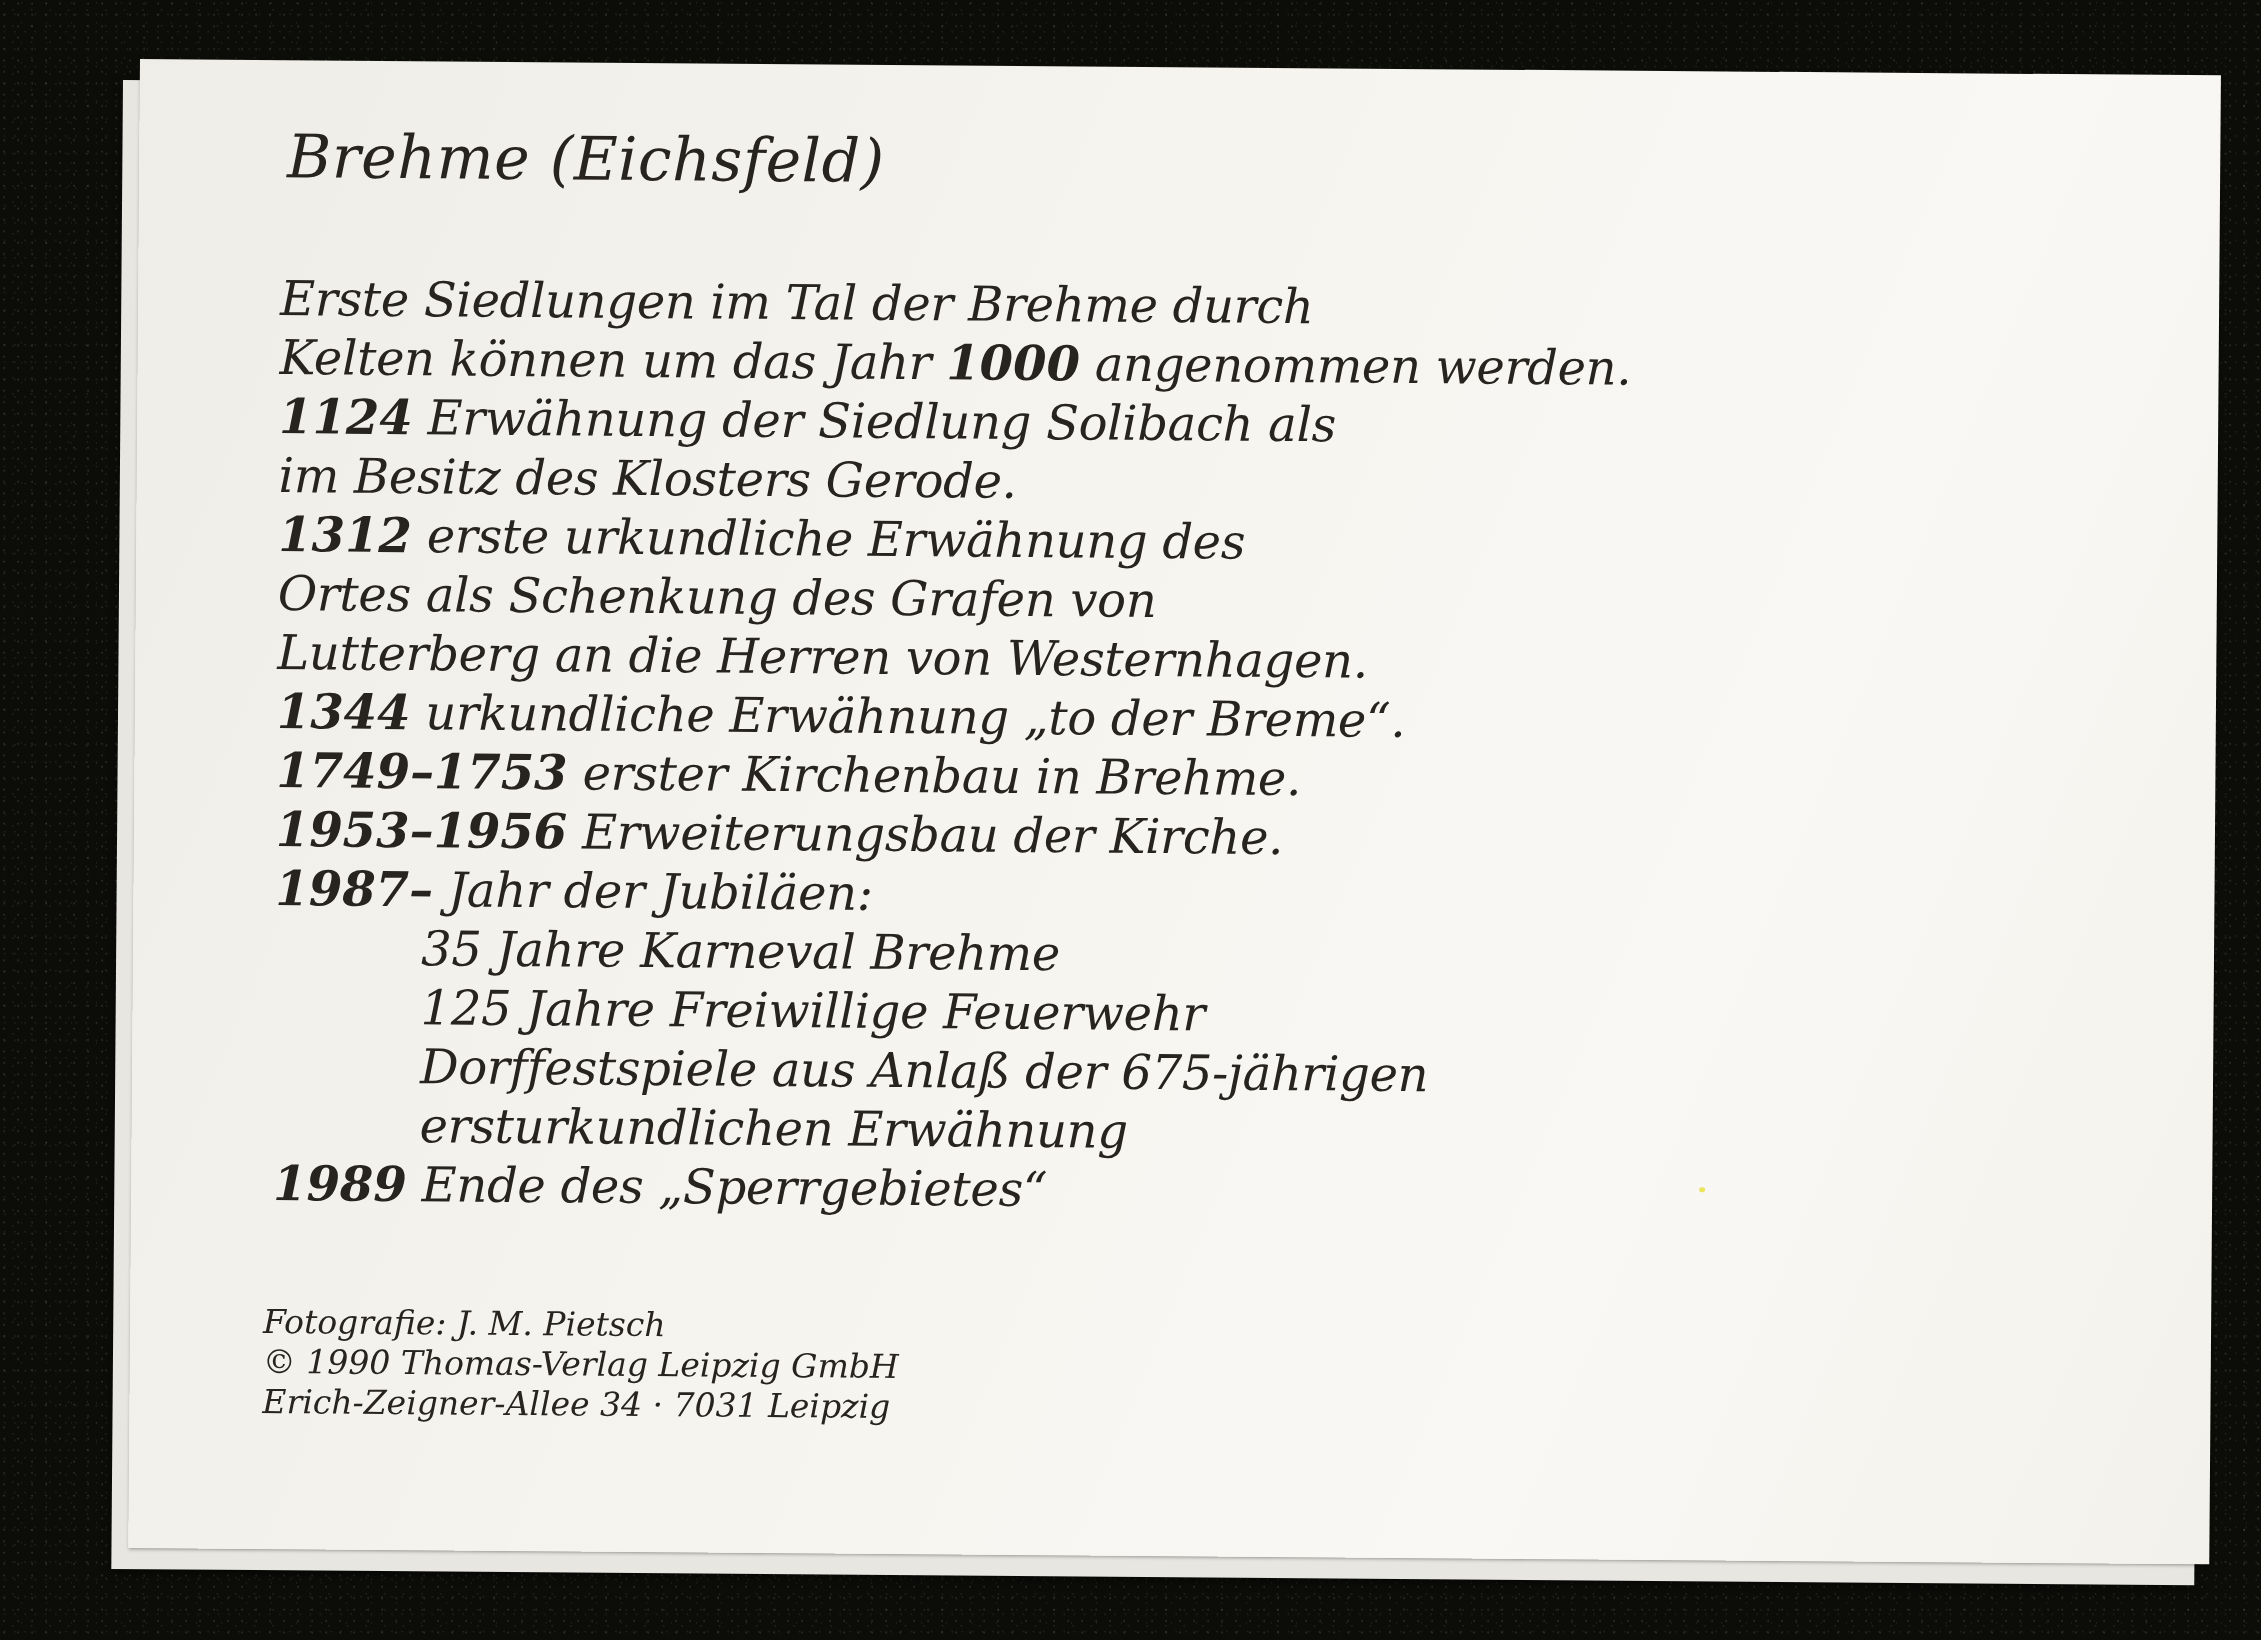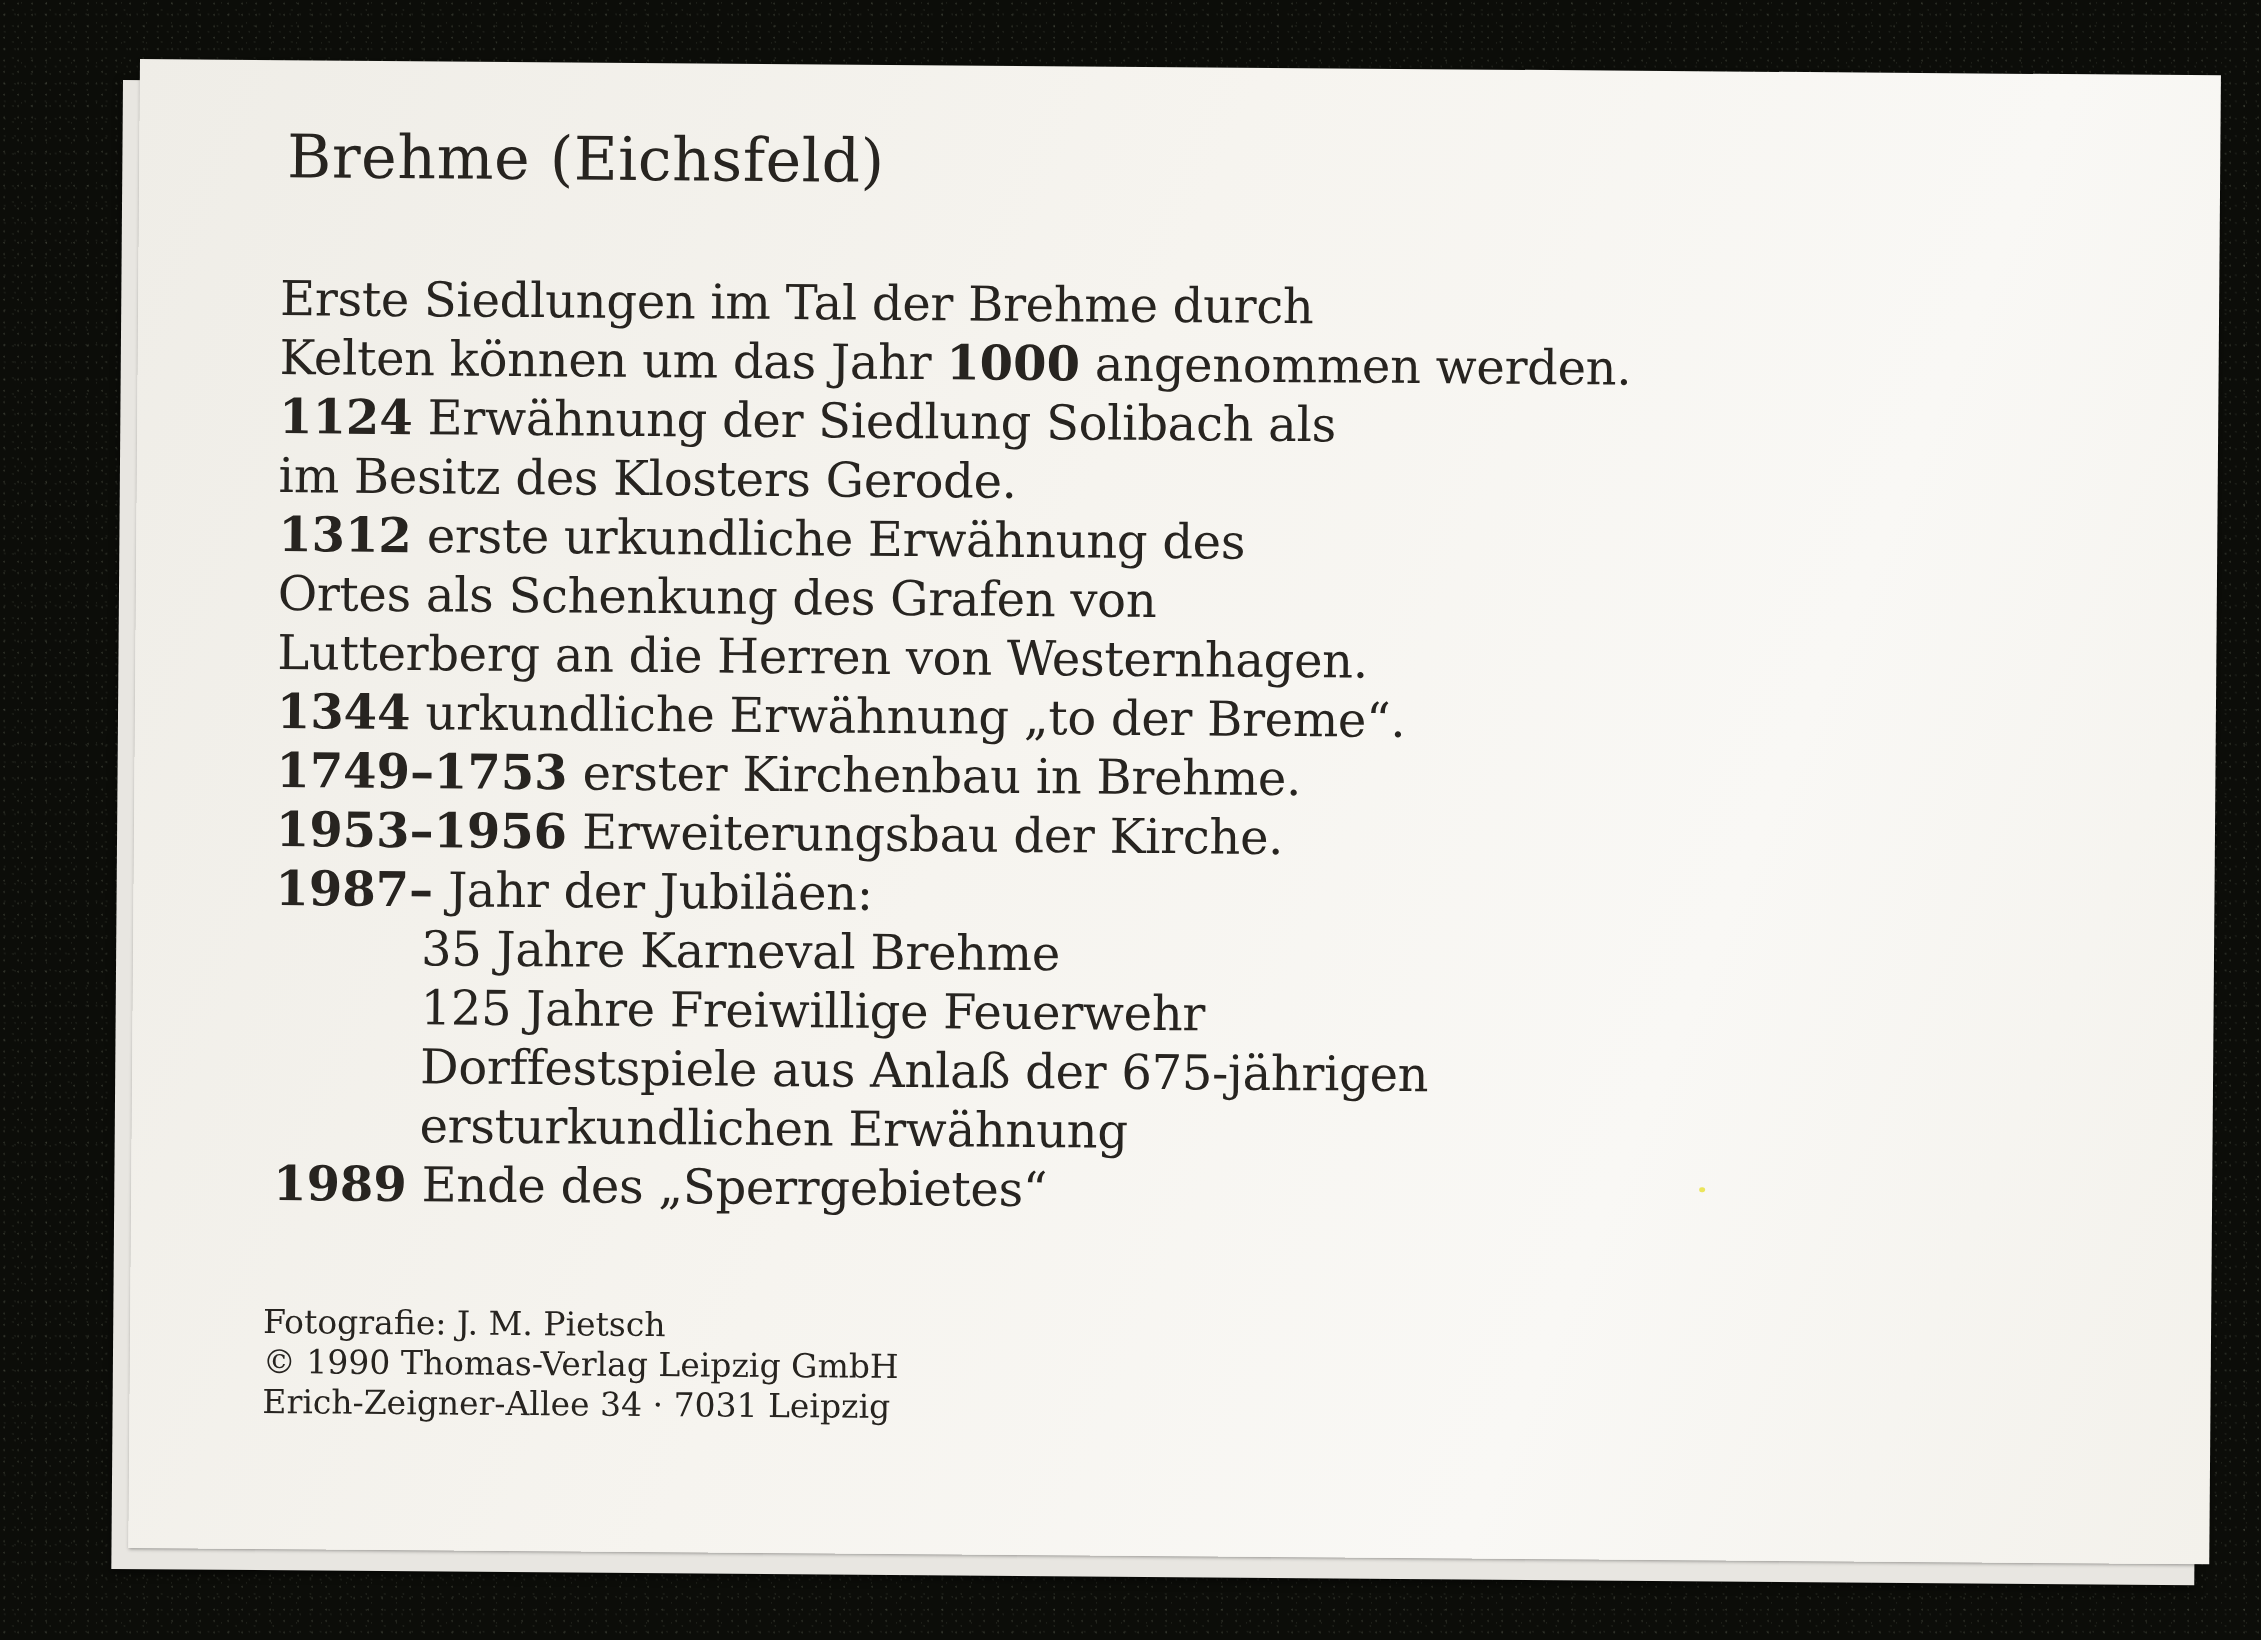--- a/index.html
+++ b/index.html
@@ -19,20 +19,21 @@
   
   .scan-bg{
     position:absolute;inset:0;
     background-color:var(--background);
     background-image:
       radial-gradient(circle at 30% 30%, rgba(196,206,176,.16) 0 0.8px, transparent 1.2px),
       radial-gradient(circle at 70% 62%, rgba(176,186,158,.11) 0 0.7px, transparent 1.1px),
       radial-gradient(circle at 48% 82%, rgba(150,160,138,.13) 0 0.7px, transparent 1.1px),
       radial-gradient(circle at 86% 14%, rgba(205,214,186,.09) 0 0.6px, transparent 1px);
     background-size:14px 11.4px, 18.6px 16px, 10.2px 17.4px, 25px 20px;
+    font-style:italic;
   }
   .under-card{
     position:absolute;left:123px;top:80px;width:2083px;height:1489px;
     background:var(--under-card);
     transform:rotate(.45deg);transform-origin:top left;
     box-shadow:0 3px 9.6px rgba(0,0,0,.55);
   }
   .postcard{
     position:absolute;left:140px;top:59px;width:2081px;height:1489px;
     background:linear-gradient(112deg,#efede7 0%,var(--card) 42%,#f9f8f5 72%,#f3f1eb 100%);

